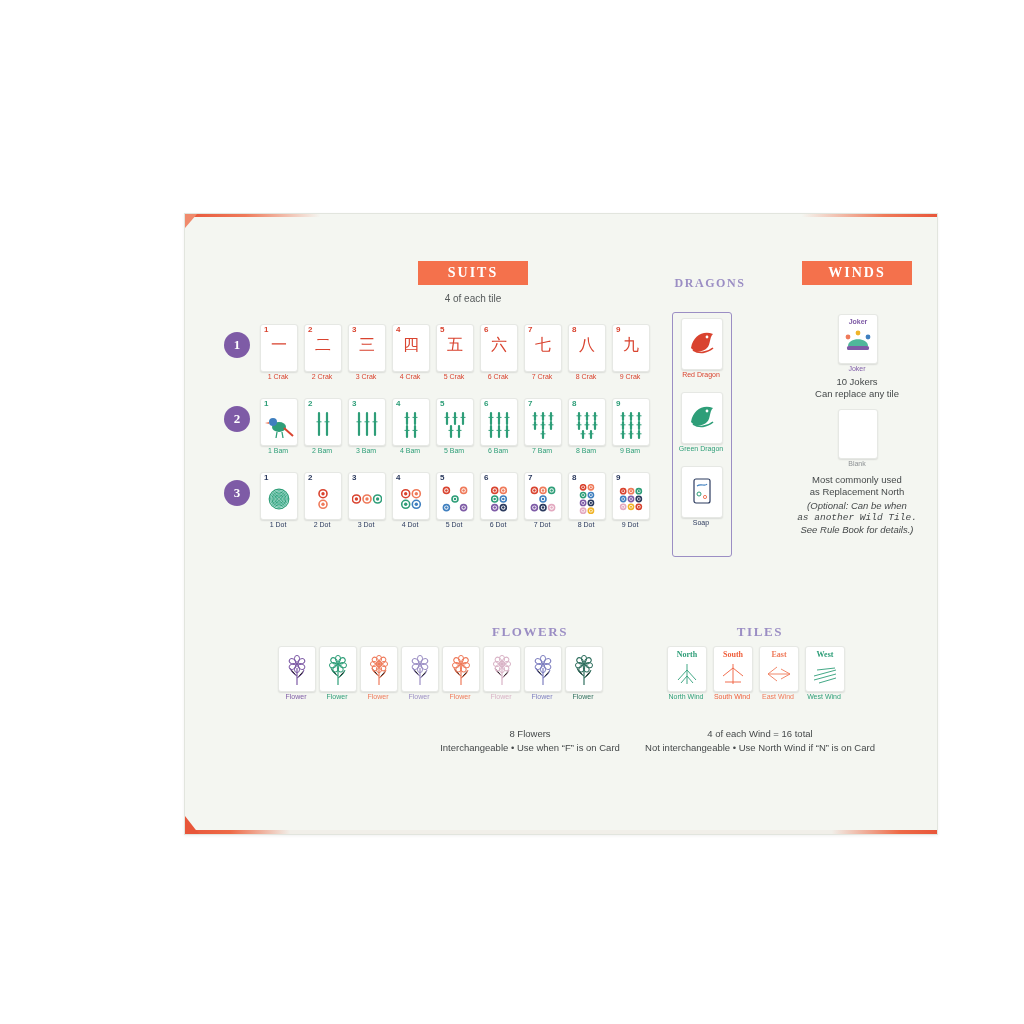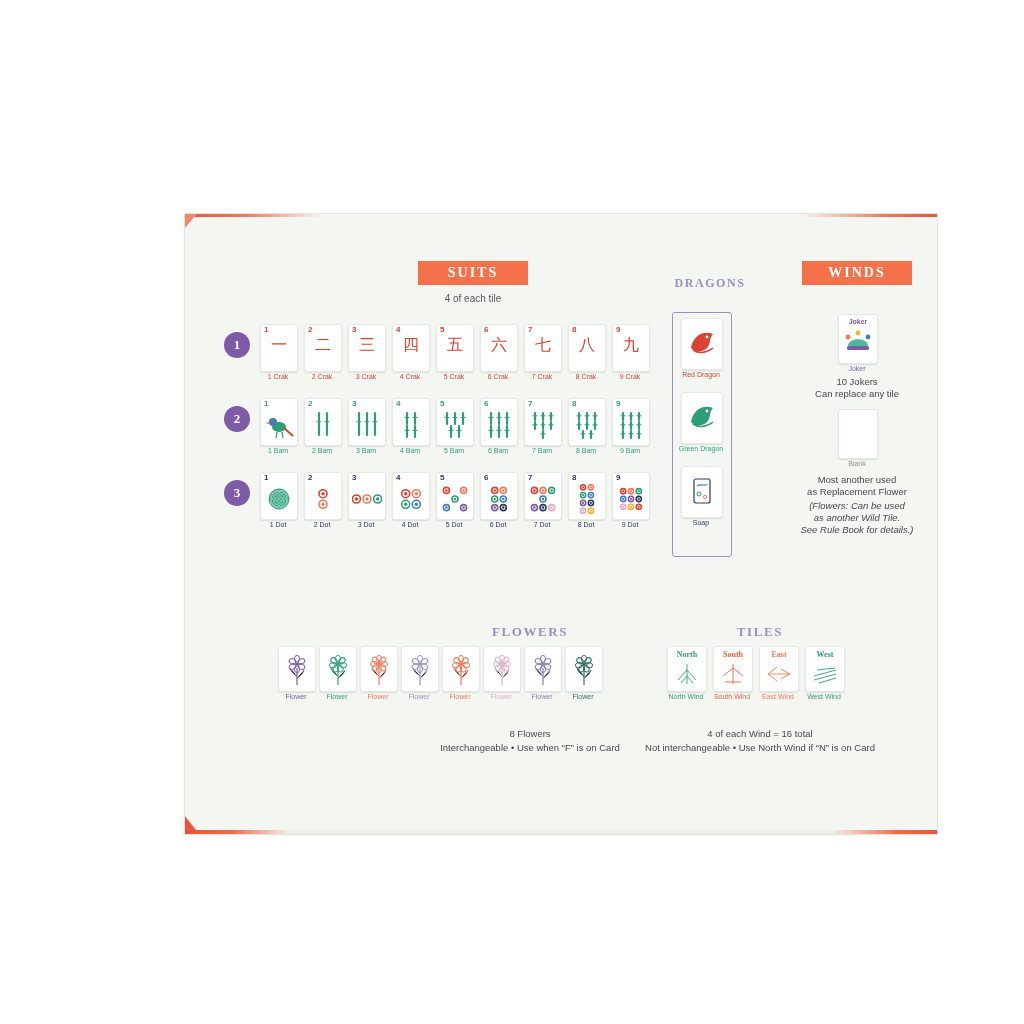--- a/index.html
+++ b/index.html
@@ -699,24 +699,24 @@
           </svg>
         </div>
         <div class="tile-cap" style="left: 611px; top: 479px; width: 56px; color: rgb(46, 158, 120);">West Wind</div>
       </div>
 
     <div id="dragons-frame" style="left:487px; top:98px; width:58px; height:243px;"></div>
 
     <div class="note" style="left:607px; top:161px; width:130px;text-align:center;">10 Jokers</div>
     <div class="note" style="left:597px; top:173px; width:150px;">Can replace any tile</div>
 
-    <div class="note" style="left:597px; top:259px; width:150px;">Most another used</div>
-    <div class="note" style="left:597px; top:271px; width:150px;">as Replacement Flower</div>
-    <div class="note italic" style="left:592px; top:285px; width:160px;">(Flowers: Can be used</div>
-    <div class="note italic" style="left:592px; top:297px; width:160px;">as another Wild Tile.</div>
+    <div class="note" style="left:597px; top:259px; width:150px;">Most commonly used</div>
+    <div class="note" style="left:597px; top:271px; width:150px;">as Replacement North</div>
+    <div class="note italic" style="left:592px; top:285px; width:160px;">(Optional: Can be when</div>
+    <div class="note italic" style="left:592px; top:297px; width:160px;font-family:Liberation Mono, monospace;">as another Wild Tile.</div>
     <div class="note italic" style="left:592px; top:309px; width:160px;">See Rule Book for details.)</div>
 
 
     <div class="section-title" style="left:265px; top:410px; width:160px; font-size:13px;">FLOWERS</div>
     <div class="section-title" style="left:495px; top:410px; width:160px; font-size:13px;">TILES</div>
 
     <div class="note" style="left:265px; top:513px; width:160px;">8 Flowers</div>
     <div class="note" style="left:185px; top:527px; width:320px;">Interchangeable  •  Use when “F” is on Card</div>
 
     <div class="note" style="left:495px; top:513px; width:160px;">4 of each Wind = 16 total</div>

